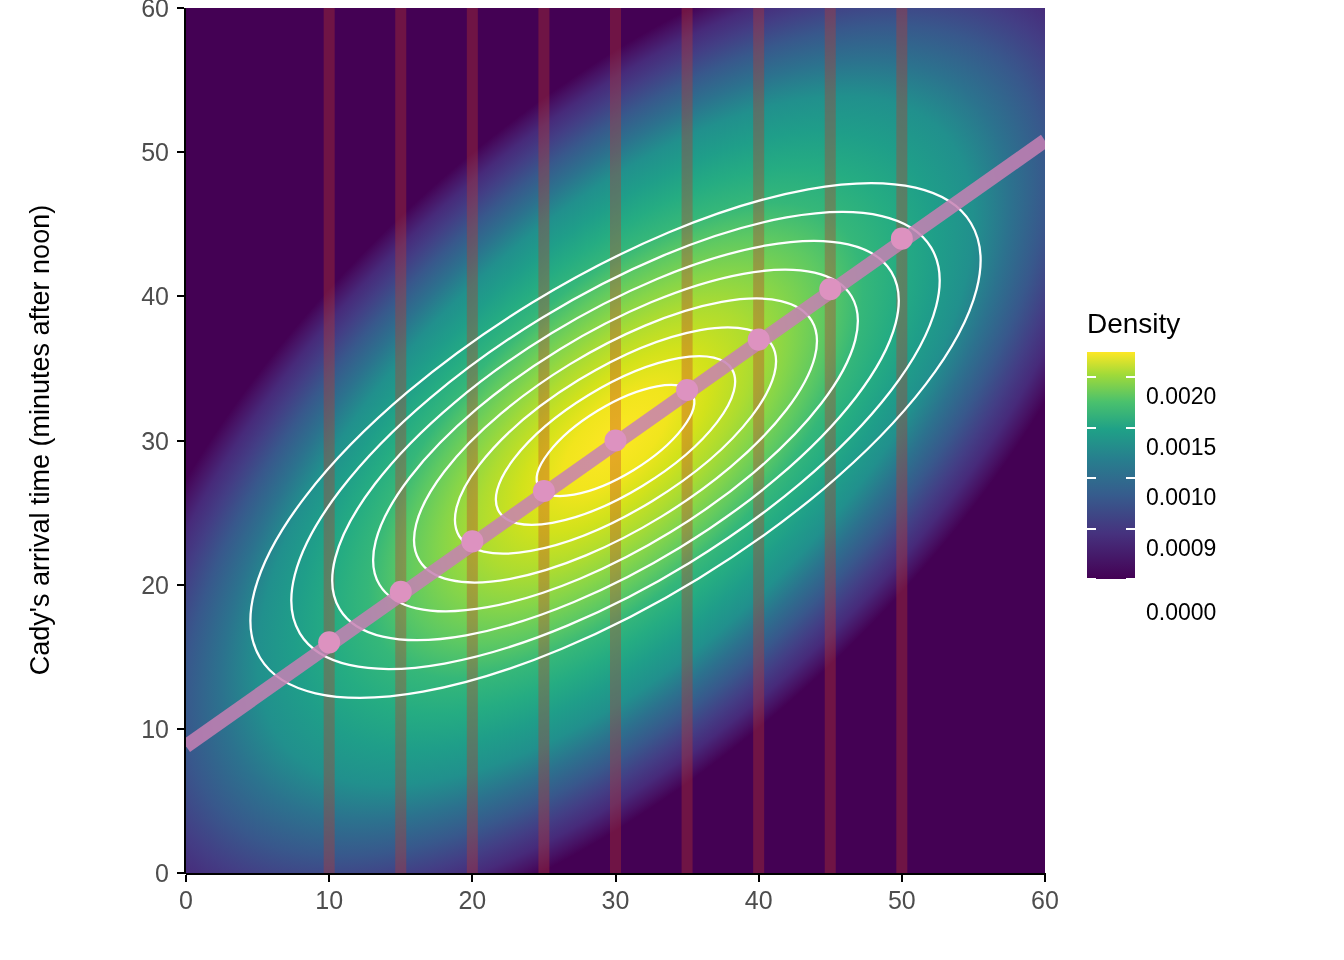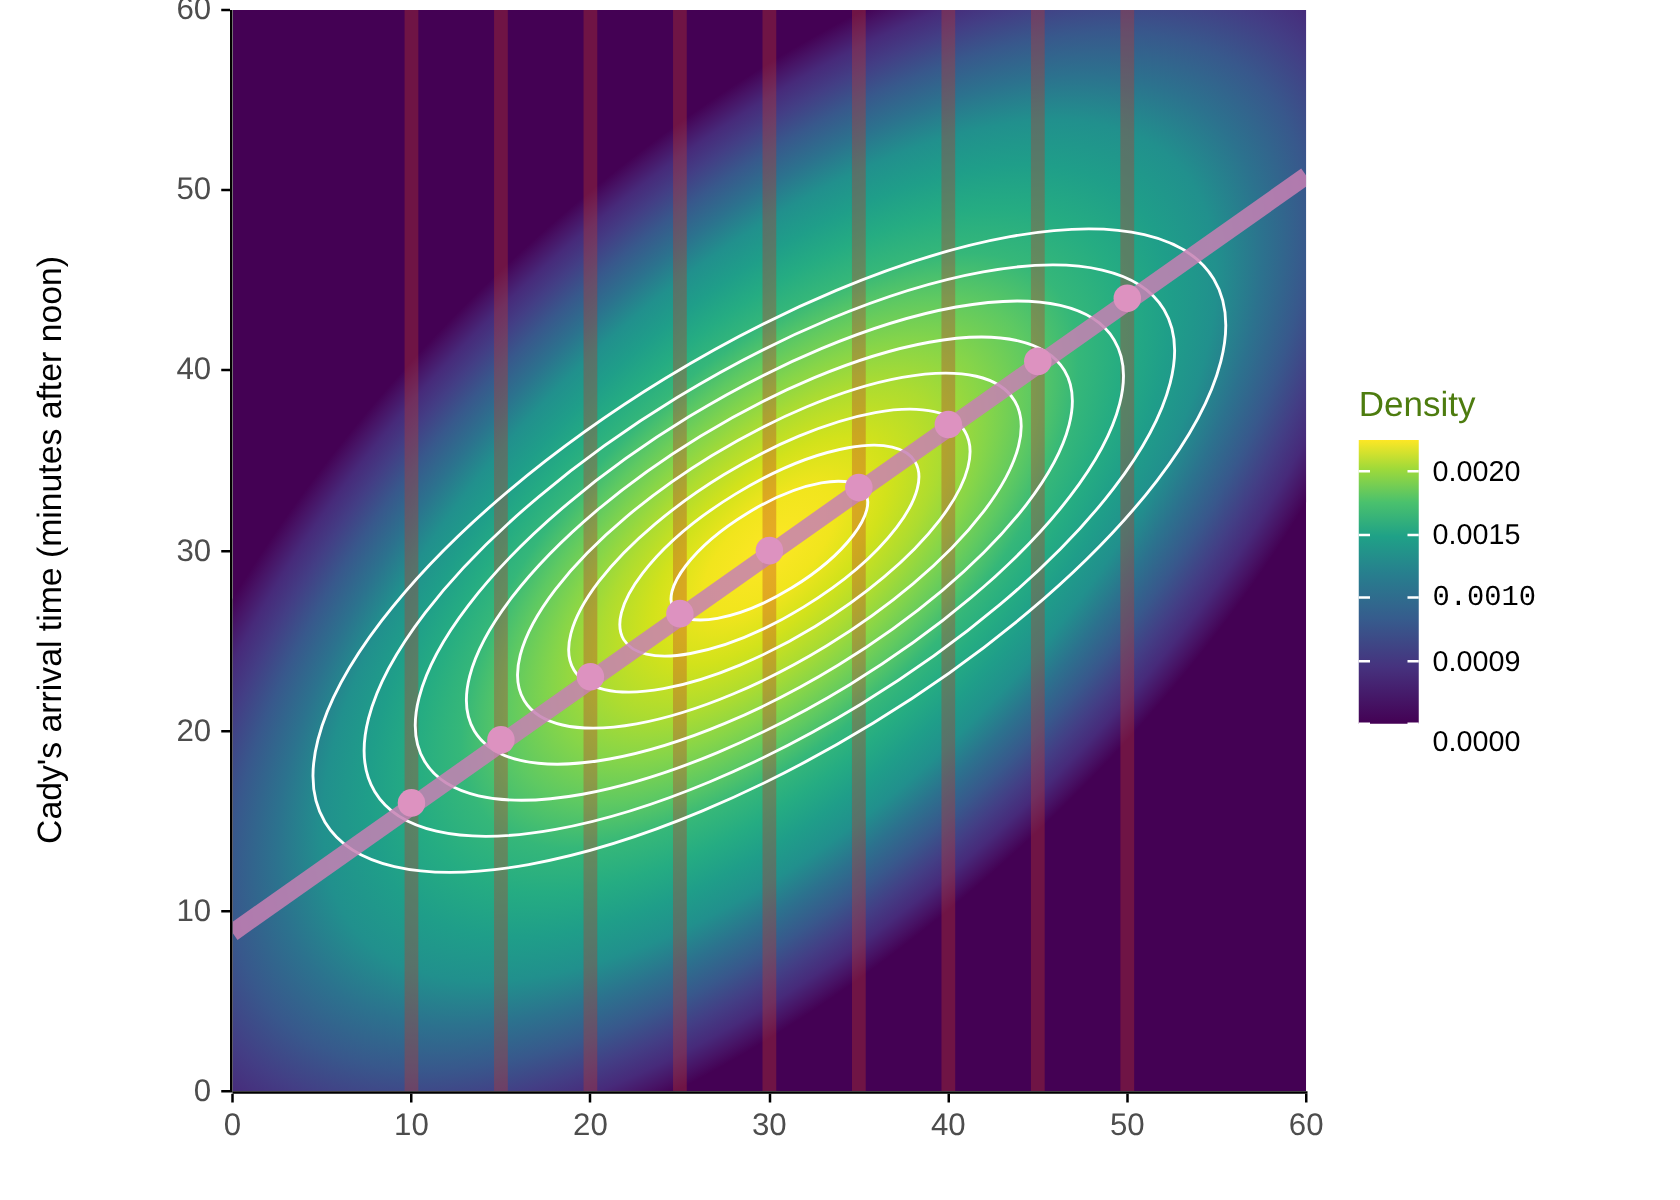--- a/index.html
+++ b/index.html
@@ -86,21 +86,21 @@
     left: 1080px;
     top: 300px;
     width: 230px;
     height: 300px;
   }
   #legend-title {
     position: absolute;
     left: 7px;
     top: 8px;
     font-size: 28px;
-    color: #4d7c0f;
+    color: #000000;
     white-space: nowrap;
   }
   #legend-bar {
     position: absolute;
     left: 7px;
     top: 52px;
     width: 48px;
     height: 227px;
     background: linear-gradient(to top,
        #440154 0%,
@@ -120,20 +120,21 @@
   }
   .legend-tick.left  { left: 7px; }
   .legend-tick.right { left: 46px; }
   .legend-label {
     position: absolute;
     left: 66px;
     font-size: 23px;
     color: #000000;
     transform: translateY(-50%);
     white-space: nowrap;
+    margin-top: 19px;
   }
 </style>
 </head>
 <body>
 
 <div id="figure">
 
   <div class="panel">
     <svg id="panel-svg" width="859" height="865" viewBox="0 0 60 60" preserveAspectRatio="none">
       <defs>
@@ -262,21 +263,21 @@
     <div id="legend-bar"></div>
     <div id="legend-ticks">
         <div class="legend-tick left" style="top: 278px;"></div>
         <div class="legend-tick right" style="top: 278px;"></div>
         <div class="legend-label" style="top: 293px;">0.0000</div>
         <div class="legend-tick left" style="top: 227.556px;"></div>
         <div class="legend-tick right" style="top: 227.556px;"></div>
         <div class="legend-label" style="top: 228.556px;">0.0009</div>
         <div class="legend-tick left" style="top: 177.111px;"></div>
         <div class="legend-tick right" style="top: 177.111px;"></div>
-        <div class="legend-label" style="top: 178.111px; font-family: Liberation Mono, monospace;">0.0010</div>
+        <div class="legend-label" style="top: 178.111px;">0.0010</div>
         <div class="legend-tick left" style="top: 126.667px;"></div>
         <div class="legend-tick right" style="top: 126.667px;"></div>
         <div class="legend-label" style="top: 127.667px;">0.0015</div>
         <div class="legend-tick left" style="top: 76.2222px;"></div>
         <div class="legend-tick right" style="top: 76.2222px;"></div>
         <div class="legend-label" style="top: 77.2222px;">0.0020</div>
       </div>
   </div>
 
 </div>

